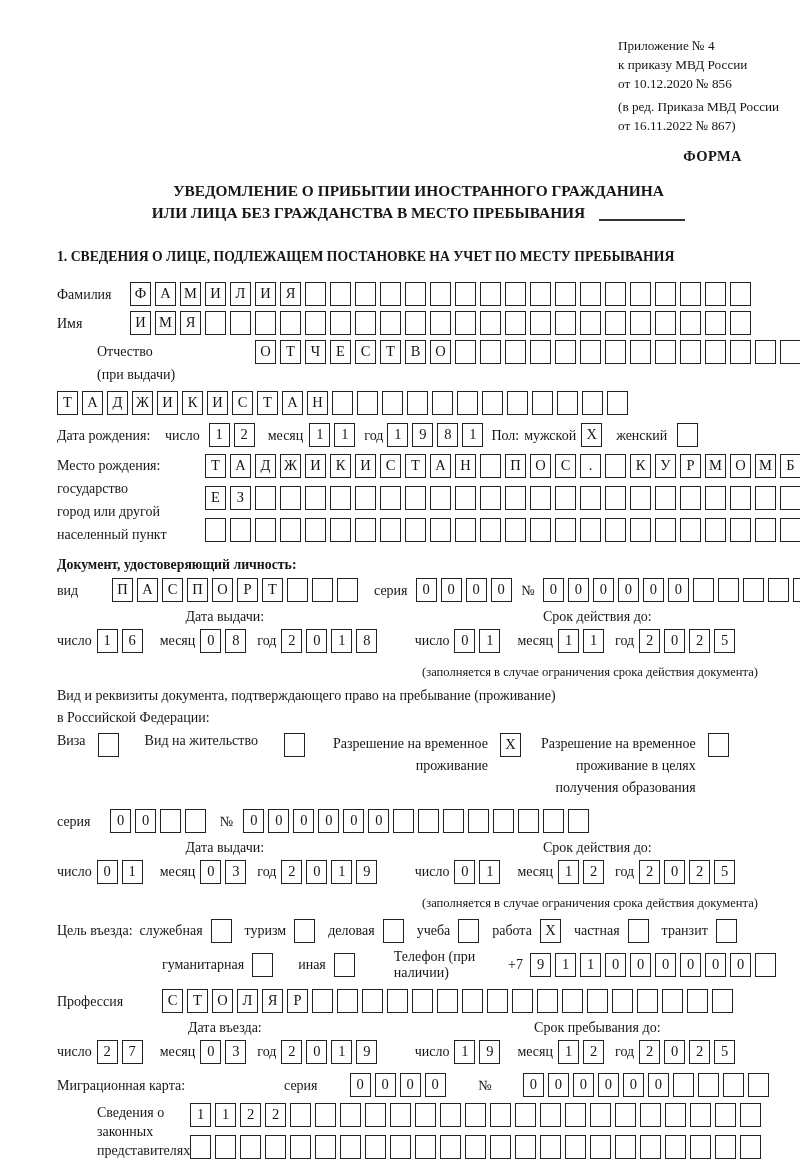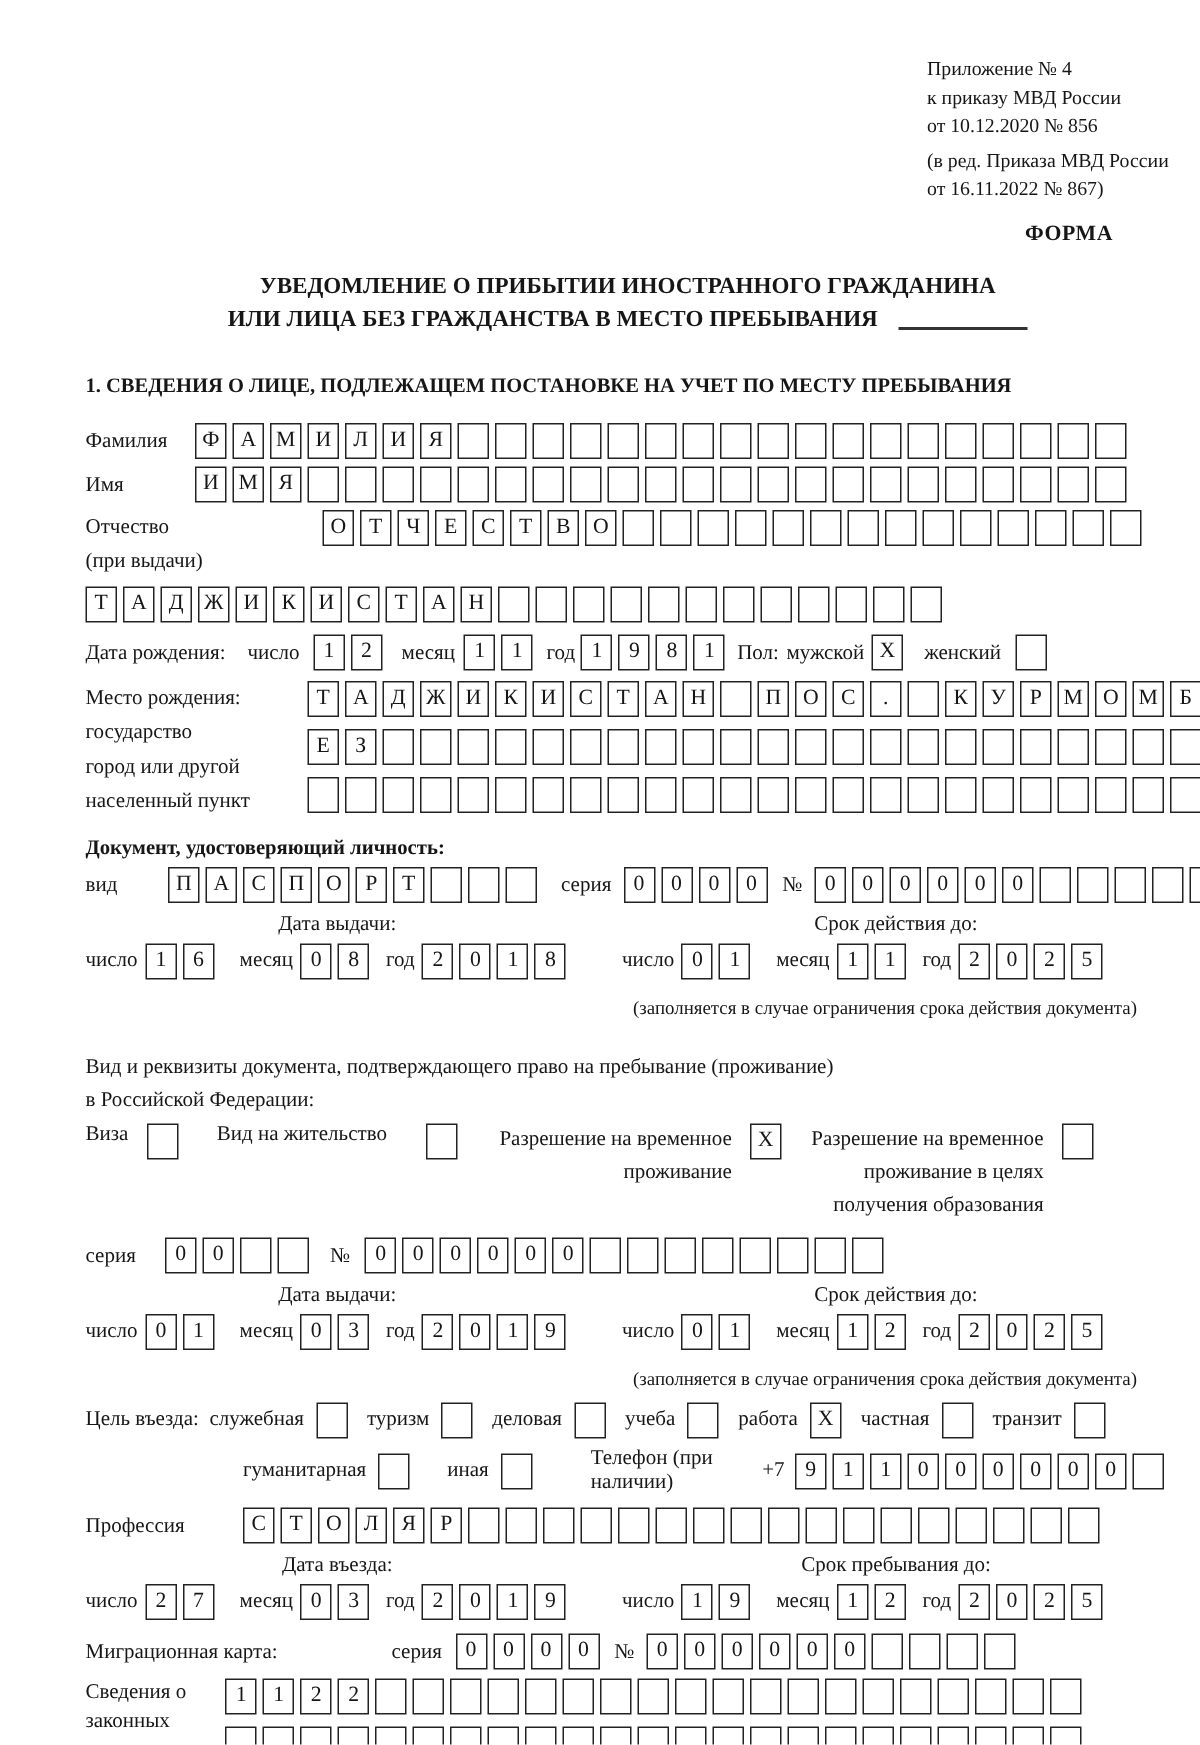--- a/index.html
+++ b/index.html
@@ -18,21 +18,21 @@
   .blank-line{display:inline-block;width:86px;border-bottom:2.2px solid #333;
               margin-left:14px;transform:translateY(3px);}
   .section-heading{margin-top:25px;font-weight:bold;font-size:13.7px;}
 
   
   .frow{display:flex;align-items:flex-end;margin-top:5px;min-height:24px;}
   .frow.align-top{align-items:flex-start;}
   .flabel{flex:none;line-height:23px;}
   .mlabel{flex:none;line-height:23px;}
   .mlabel div{line-height:23px;}
-  .w73{width:73px;}  .w158{width:158px;} .w121{width:121px;}
+  .w73{width:73px;}  .w158{width:158px;margin-left:40px;} .w121{width:121px;}
   .w148{width:148px;} .w105{width:105px;} .w150{width:152px;}
 
   
   .cells{display:inline-flex;flex:none;}
   .cell{box-sizing:border-box;flex:none;width:21px;height:24px;margin-right:4px;
         border:1.7px solid #222;background:#fff;text-align:center;
         font-size:14.5px;line-height:21px;}
 
   .rows-gap > .cells{margin-bottom:8px;}
 
@@ -42,21 +42,21 @@
   
   .dates{display:flex;margin-top:6px;}
   .grp-l{width:340px;}
   .grp-r{width:370px;margin-left:22px;}
   .grp-title{text-align:center;line-height:18px;margin-bottom:3px;}
   .dateline{display:flex;align-items:center;}
   .dateline .lbl{margin-right:5px;}
   .dateline .cells{margin-right:7px;}
   .note-right{text-align:right;padding-right:22px;font-size:12.6px;line-height:17px;margin-top:11px;}
 
-  .para{margin-top:20px;line-height:22px;}
+  .para{margin-top:4px;line-height:22px;}
 
   
   .rtsp{display:flex;align-items:flex-start;margin-top:4px;}
   .rtsp-item{display:flex;align-items:flex-start;}
   .rtsp-item .ml{text-align:right;line-height:22px;}
   .gap16{margin-left:16px;} .gap22{margin-left:22px;} .gap24{margin-left:24px;}
   .boxgap{margin-left:12px;}
 
   
   .purposes{display:flex;align-items:center;margin-top:7px;}
@@ -680,21 +680,21 @@
         <span class="cells">
             <span class="cell">2</span>
             <span class="cell">0</span>
             <span class="cell">2</span>
             <span class="cell">5</span>
           </span>
       </div>
     </div>
   </div>
 
-  <div class="frow" style="margin-top:9px;">
+  <div class="frow" style="margin-top:9px;gap:23px;">
     <span class="flabel w150">Миграционная карта:</span>
     <span class="flabel" style="margin-left:52px;margin-right:9px;">серия</span>
     <span class="cells" style="margin-right:6px;">
         <span class="cell">0</span>
         <span class="cell">0</span>
         <span class="cell">0</span>
         <span class="cell">0</span>
       </span>
     <span class="flabel" style="margin-right:8px;">№</span>
     <span class="cells">

